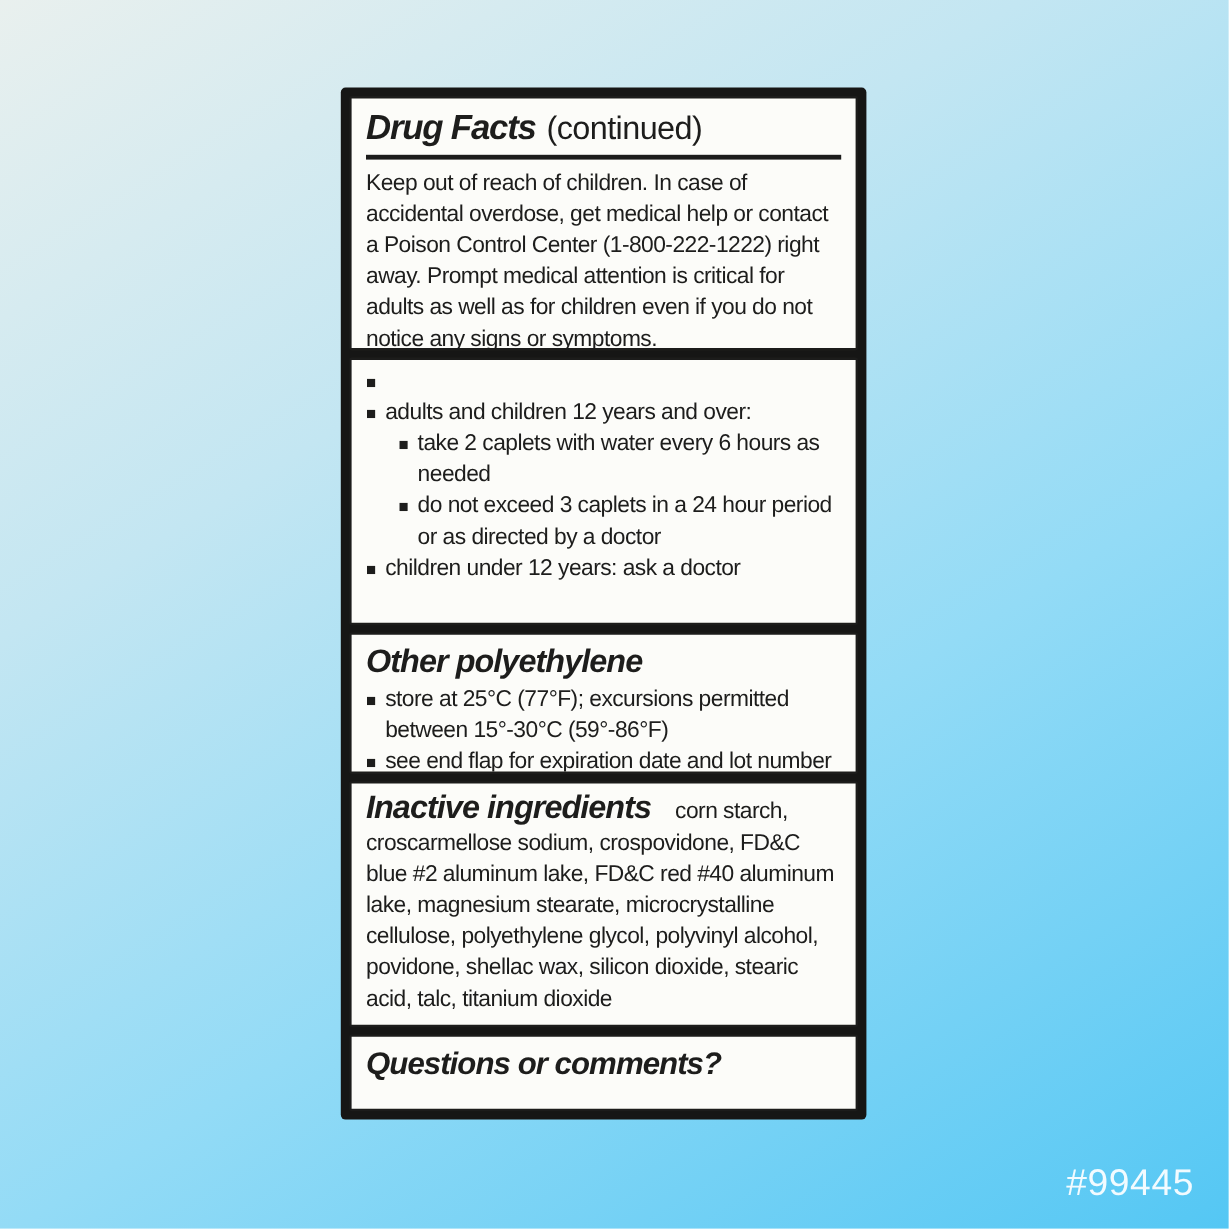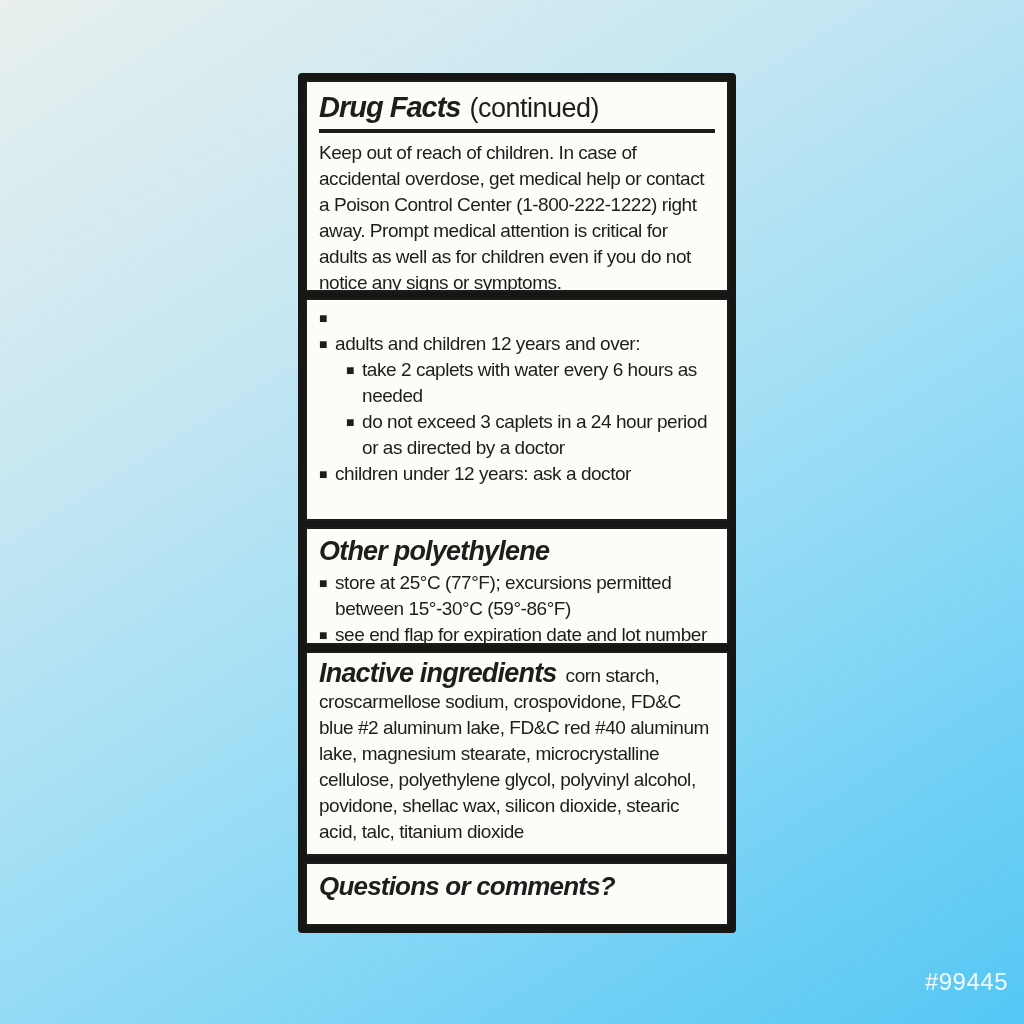--- a/index.html
+++ b/index.html
@@ -13,30 +13,30 @@
 
   .page-bg {
     position: relative;
     width: 1024px;
     height: 1024px;
     background: linear-gradient(148deg, #e9f0ee 0%, #c3e6f2 32%, #93dbf6 62%, #54c7f4 100%);
   }
 
   .sku {
     position: absolute;
-    right: 16px;
+    right: 29px;
     top: 968px;
     color: #f2fbff;
-    font-size: 24px;
+    font-size: 31px;
     letter-spacing: 0.5px;
   }
 
   .label {
     position: absolute;
-    left: 298px;
+    left: 284px;
     top: 73px;
     width: 438px;
     height: 860px;
     background: #161615;
     border-radius: 4px;
     padding: 7px;
     display: flex;
     flex-direction: column;
     gap: 6px;
   }
@@ -114,21 +114,21 @@
     font-size: 14px;
     line-height: 26px;
     flex: 0 0 auto;
   }
 
   .ii-title {
     font-size: 27px;
     font-weight: bold;
     font-style: italic;
     letter-spacing: -0.8px;
-    margin-right: 9px;
+    margin-right: 20px;
     line-height: 30px;
   }
 
   .q-title {
     font-size: 26px;
     font-weight: bold;
     font-style: italic;
     letter-spacing: -0.8px;
     margin-top: 2px;
   }

